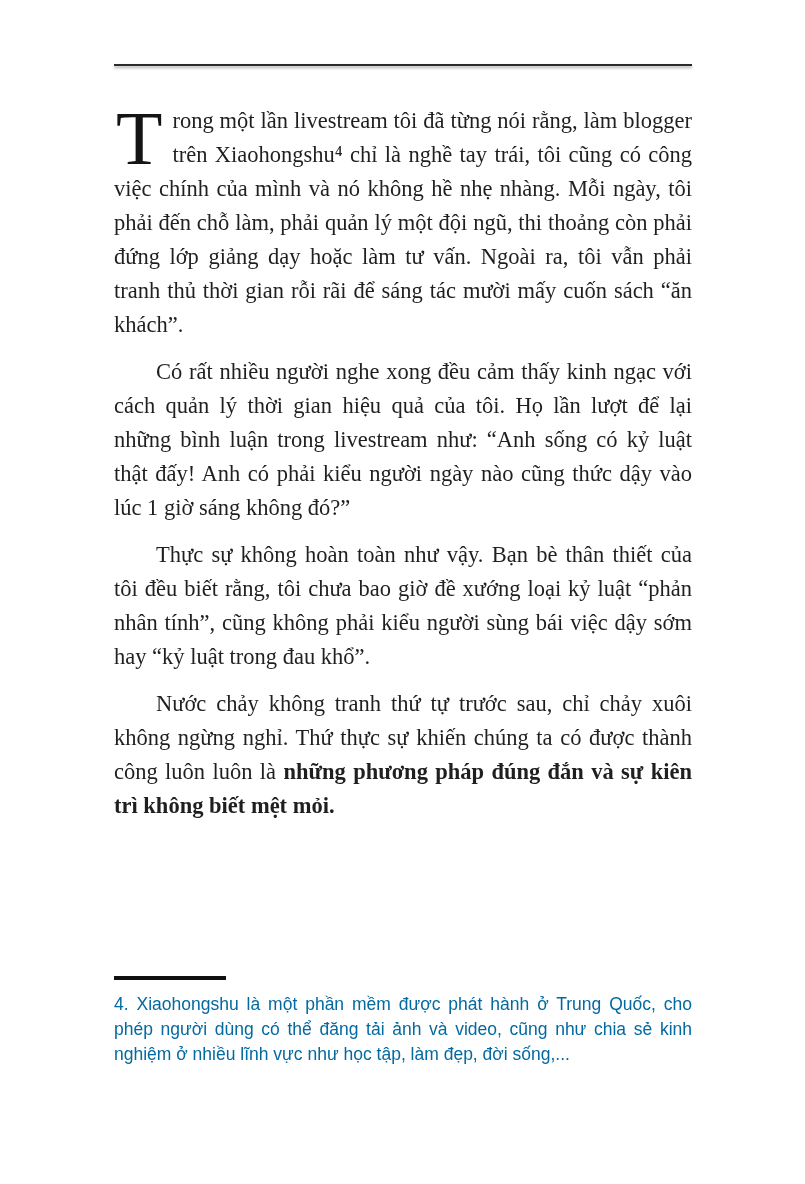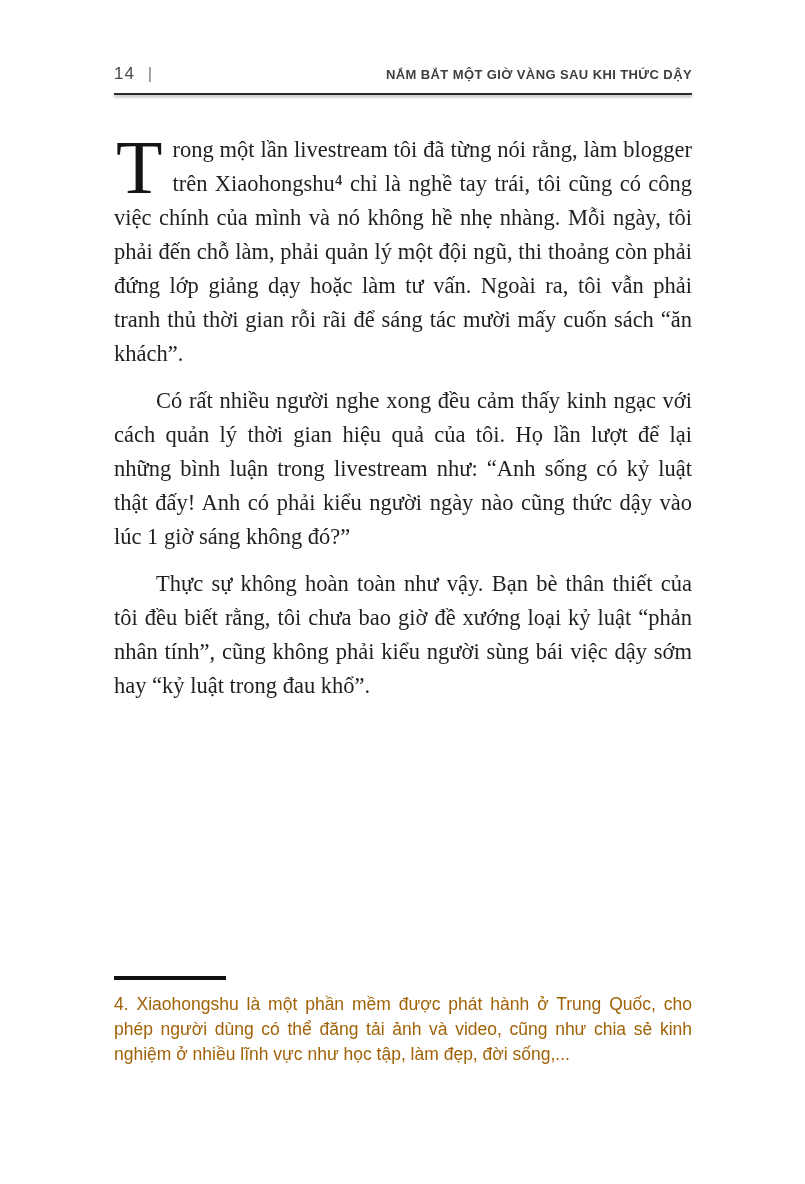--- a/index.html
+++ b/index.html
@@ -83,46 +83,40 @@
     .foot-rule {
       width: 112px;
       height: 4px;
       background: #101010;
       margin-bottom: 12px;
     }
     .foot-text {
       font-size: 17.5px;
       line-height: 25px;
       text-align: justify;
-      color: #a16207;
+      color: #0369a1;
     }
   </style>
 </head>
 <body>
 
 <div class="page">
   <div class="content">
 
-    <div class="running-head">
-      <div class="page-num">
-        <span>14</span>
-        <span class="sep">|</span>
-      </div>
-      <div class="running-title">NẮM BẮT MỘT GIỜ VÀNG SAU KHI THỨC DẬY</div>
-    </div>
 
     <div class="head-rule"></div>
 
     <div class="body-text">
       <p class="para first">
         <span class="dropcap">T</span>
         <span>rong một lần livestream tôi đã từng nói rằng, làm blogger trên Xiaohongshu⁴ chỉ là nghề tay trái, tôi cũng có công việc chính của mình và nó không hề nhẹ nhàng. Mỗi ngày, tôi phải đến chỗ làm, phải quản lý một đội ngũ, thi thoảng còn phải đứng lớp giảng dạy hoặc làm tư vấn. Ngoài ra, tôi vẫn phải tranh thủ thời gian rỗi rãi để sáng tác mười mấy cuốn sách “ăn khách”.</span>
       </p>
       <p class="para">Có rất nhiều người nghe xong đều cảm thấy kinh ngạc với cách quản lý thời gian hiệu quả của tôi. Họ lần lượt để lại những bình luận trong livestream như: “Anh sống có kỷ luật thật đấy! Anh có phải kiểu người ngày nào cũng thức dậy vào lúc 1 giờ sáng không đó?”</p>
       <p class="para">Thực sự không hoàn toàn như vậy. Bạn bè thân thiết của tôi đều biết rằng, tôi chưa bao giờ đề xướng loại kỷ luật “phản nhân tính”, cũng không phải kiểu người sùng bái việc dậy sớm hay “kỷ luật trong đau khổ”.</p>
+      <p class="para"><span>Nước chảy không tranh thứ tự trước sau, chỉ chảy xuôi không ngừng nghỉ. Thứ thực sự khiến chúng ta có được thành công luôn luôn là </span><span class="bold">những phương pháp đúng đắn và sự kiên trì không biết mệt mỏi.</span></p>
     </div>
 
   </div>
 
   <div class="footnote">
     <div class="foot-rule"></div>
     <div class="foot-text">4. Xiaohongshu là một phần mềm được phát hành ở Trung Quốc, cho phép người dùng có thể đăng tải ảnh và video, cũng như chia sẻ kinh nghiệm ở nhiều lĩnh vực như học tập, làm đẹp, đời sống,...</div>
   </div>
 </div>
 

